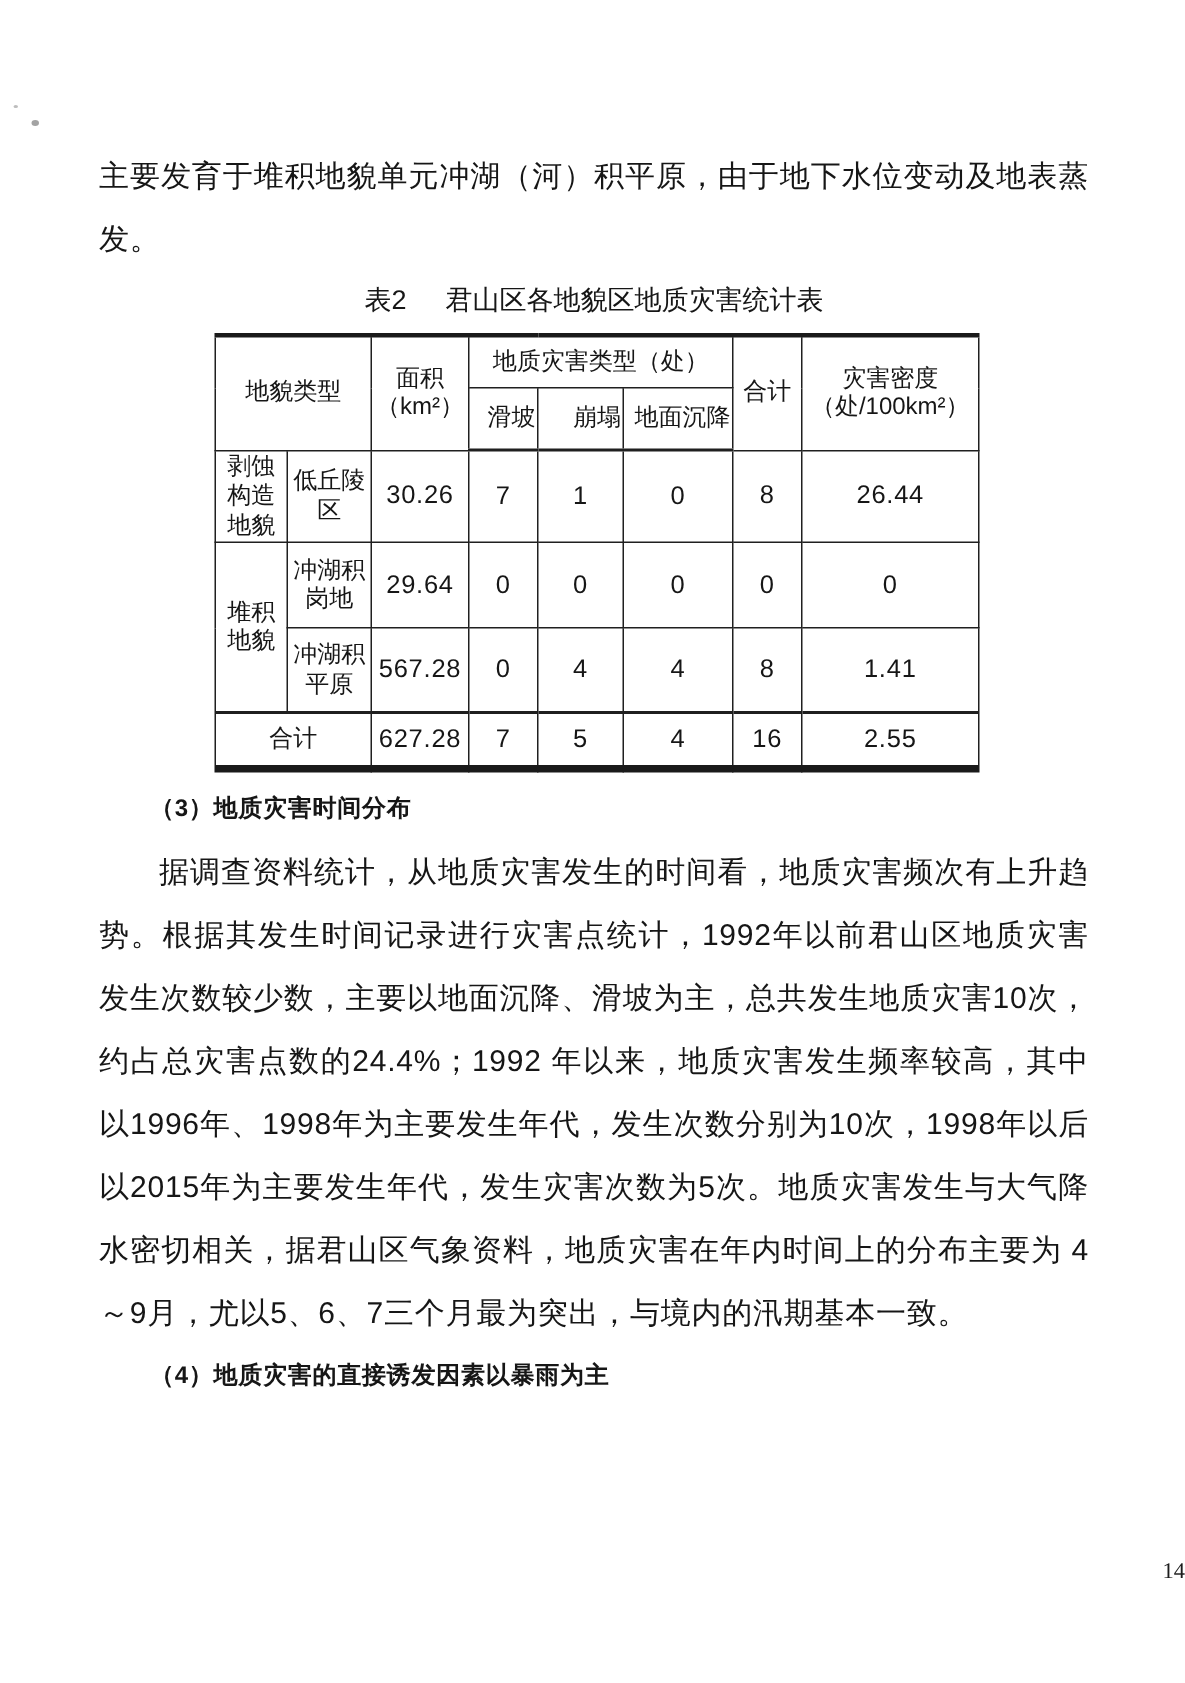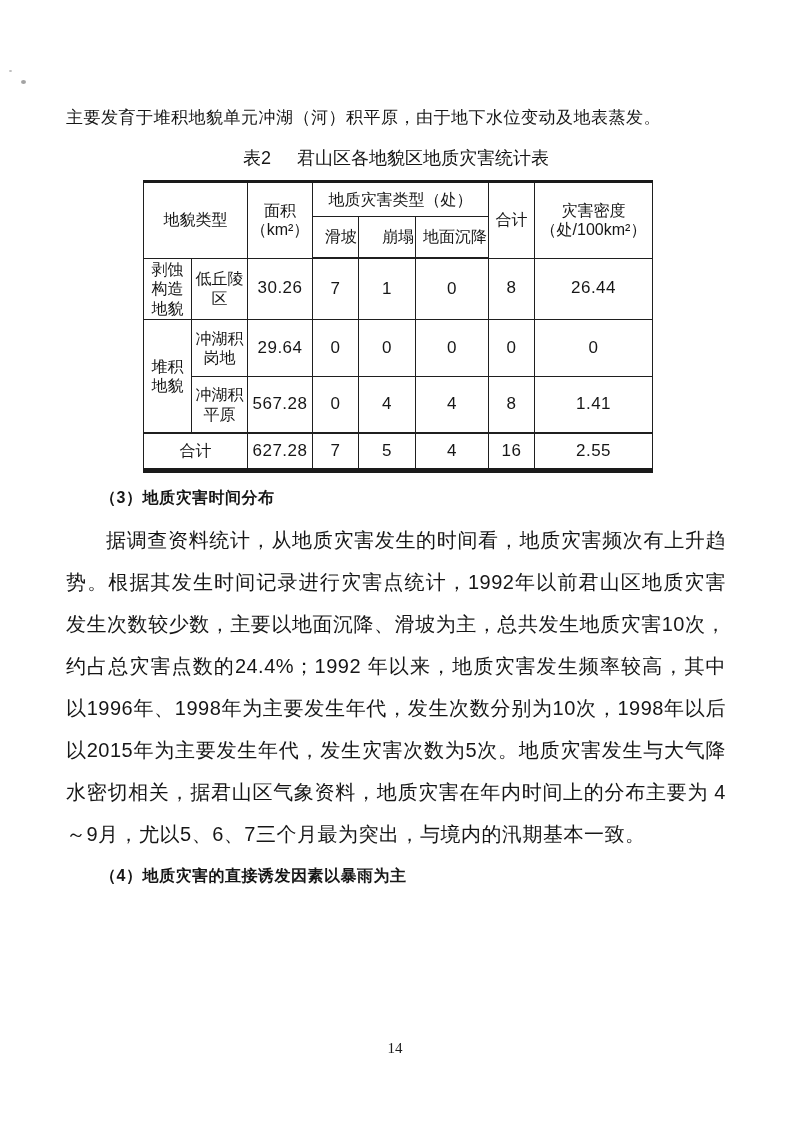--- a/index.html
+++ b/index.html
@@ -10,21 +10,21 @@
     color:#161616;
     font-family:"Liberation Sans","DejaVu Sans",sans-serif;
     overflow:hidden;
   }
   .content{
     position:absolute;
     left:66px;top:97px;
     width:660px;
   }
   .bodyline{
-    font-size:17px;
+    font-size:20px;
     line-height:42px;
     text-align:justify;
     letter-spacing:0.5px;
   }
   .para{
     font-size:20px;
     line-height:42px;
     text-align:justify;
     text-indent:2em;
     letter-spacing:0.5px;
@@ -70,21 +70,21 @@
   tr.hrow1 th{height:31px;}
   tr.hrow2 th{height:38px;border-bottom:2.5px solid #1f1f1f;text-align:right;}
   tr.drow1 td{height:54px;}
   tr.drow2 td{height:54px;}
   tr.drow3 td{height:53px;}
   tr.trow td{height:32px;border-top:2.5px solid #1f1f1f;}
   .page-number{
     position:absolute;
     left:0;right:0;
     top:1040px;
-    text-align:center;
+    text-align:right;
     font-size:15px;
     font-family:"Liberation Serif","DejaVu Serif",serif;
     color:#1c1c1c;
   }
   .speck{position:absolute;border-radius:50%;}
   .speck1{left:9px;top:70px;width:3px;height:2px;background:#bdbdbd;}
   .speck2{left:21px;top:80px;width:5px;height:4px;background:#a3a3a3;}
 </style>
 </head>
 <body>

